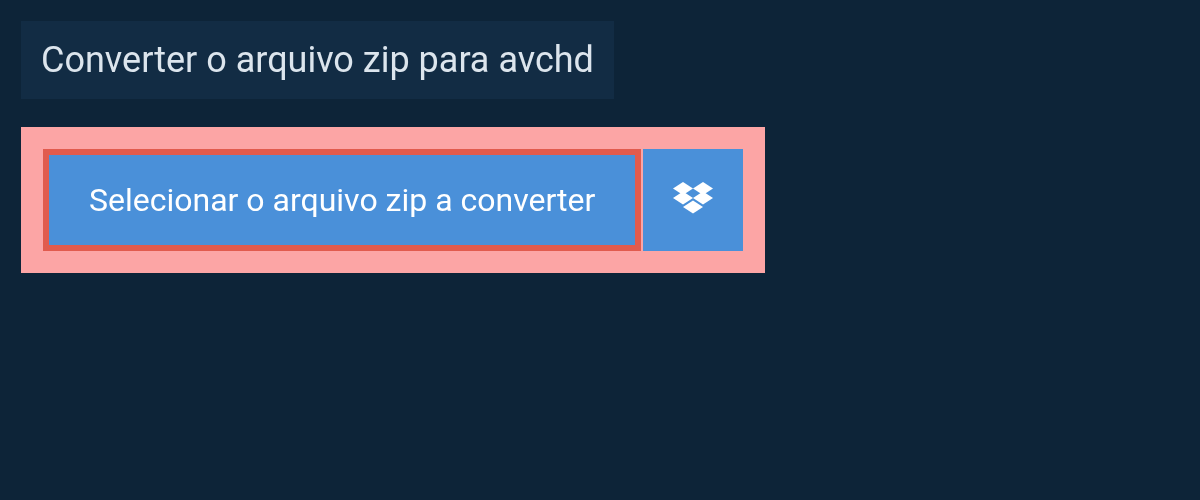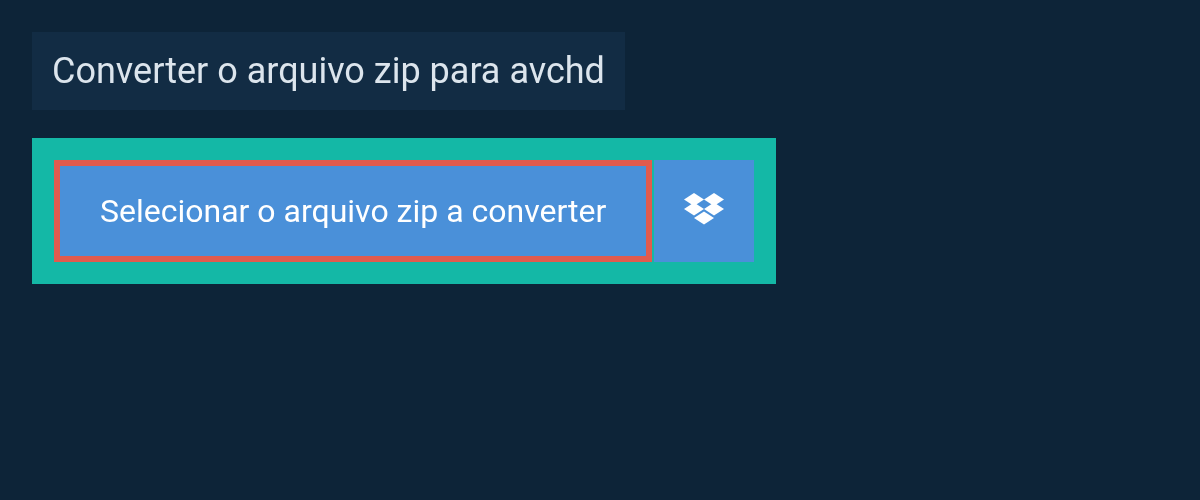--- a/index.html
+++ b/index.html
@@ -8,35 +8,35 @@
       box-sizing: border-box;
     }
     body {
       background-color: #0d2438;
       font-family: -apple-system, BlinkMacSystemFont, 'Segoe UI', Roboto, Helvetica, Arial, sans-serif;
       width: 1200px;
       height: 500px;
       overflow: hidden;
     }
     .container {
-      padding: 32px;
+      padding: 21px;
     }
     .title-box {
       background-color: #122c44;
       padding: 18px 20px;
       display: inline-block;
       margin-bottom: 28px;
     }
     .title-text {
       color: #dce5ed;
       font-size: 36px;
       font-weight: 400;
     }
     .button-row {
-      background-color: #14b8a6;
+      background-color: #fca5a5;
       padding: 22px;
       display: flex;
       gap: 2px;
       align-items: stretch;
       width: fit-content;
     }
     .select-button {
       background-color: #4a90d9;
       border: 6px solid #e15b4e;
       padding: 26px 40px;

